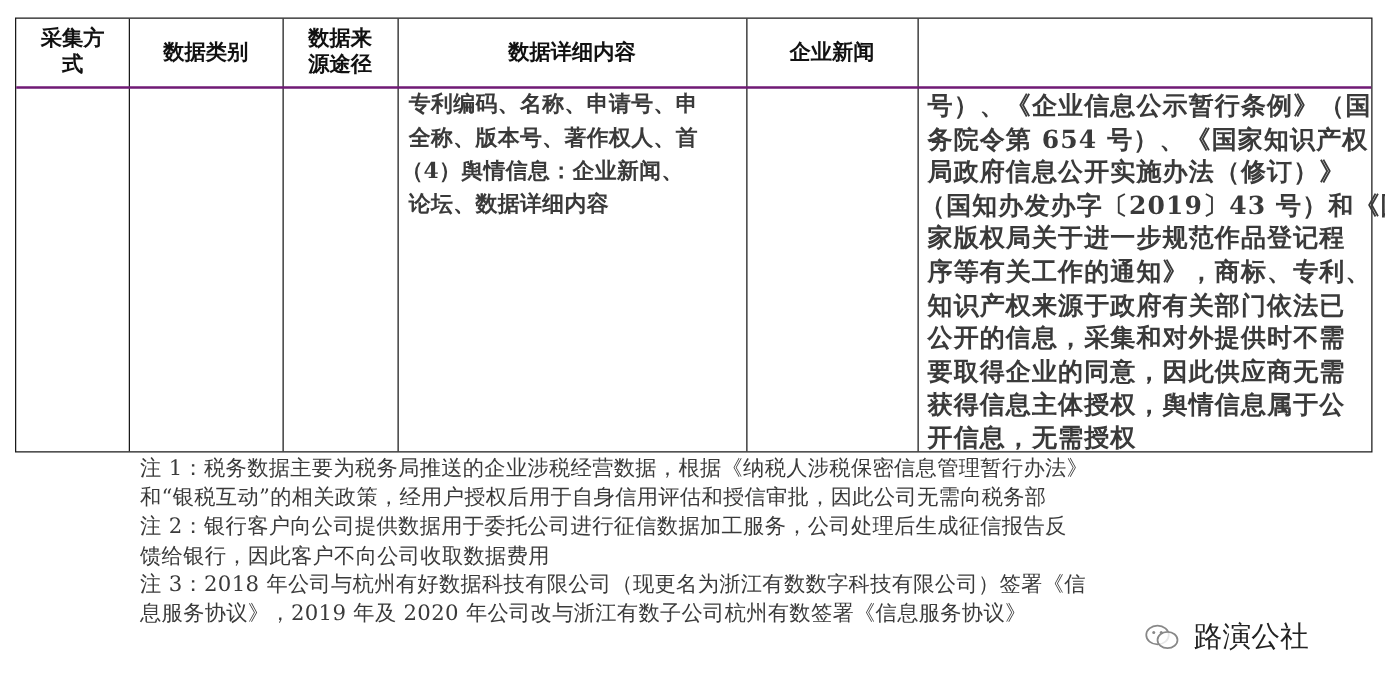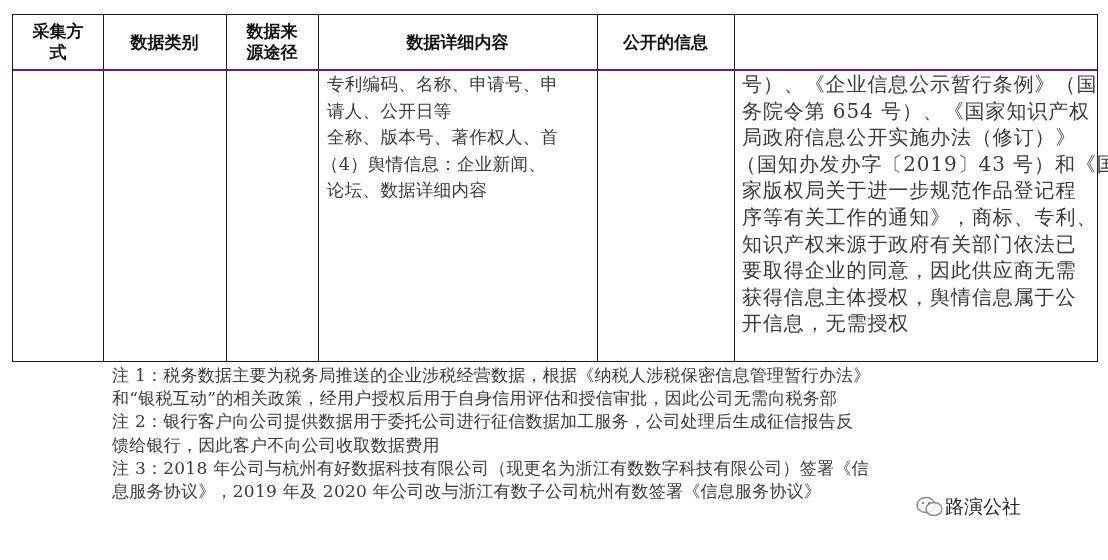--- a/index.html
+++ b/index.html
@@ -26,31 +26,31 @@
     display: flex; align-items: center; justify-content: center;
     text-align: center;
     font-family: "DejaVu Sans", "Liberation Sans", sans-serif;
     font-weight: bold; font-size: 17px; line-height: 21px; color: #111;
   }
   .bcell {
     position: absolute; top: 56px;
     font-size: 17.5px; line-height: 26.6px; color: #3a3a3a;
     letter-spacing: 0.3px;
   }
-  .bcell .ln { display: block; white-space: nowrap; }
+  .bcell .ln { display: block; white-space: nowrap; font-weight: bold; }
   .notes {
     position: absolute; left: 112px; top: 364px;
     font-size: 17px; line-height: 23.2px; color: #3a3a3a;
   }
   .notes .ln { display: block; white-space: nowrap; letter-spacing: 0.25px; }
   .watermark {
     position: absolute; left: 915px; top: 494px;
-    display: flex; align-items: center; gap: 0;
+    display: flex; align-items: center; gap: 10px;
     font-family: "DejaVu Sans", "Liberation Sans", sans-serif;
-    font-size: 19px; color: #222;
+    font-size: 23px; color: #222;
   }
   .wm-icon { width: 30px; height: 24px; }
 </style>
 </head>
 <body>
 
 <div class="table">
   <div class="col" style="left:90px"></div>
   <div class="col" style="left:213px"></div>
   <div class="col" style="left:305px"></div>
@@ -70,46 +70,46 @@
     <div class="hcell" style="left:213px;width:92px">
       <div>
           <span style="display:block">数据来</span>
           <span style="display:block">源途径</span>
         </div>
     </div>
     <div class="hcell" style="left:305px;width:279px">
       <span>数据详细内容</span>
     </div>
     <div class="hcell" style="left:584px;width:137px">
-      <span>公开的信息</span>
+      <span>企业新闻</span>
     </div>
   </div>
 
   <div class="bcell" style="left:0;width:90px"></div>
   <div class="bcell" style="left:90px;width:123px"></div>
   <div class="bcell" style="left:213px;width:92px"></div>
 
   <div class="bcell" style="left:314px;width:270px">
     <span class="ln">专利编码、名称、申请号、申</span>
-    <span class="ln">请人、公开日等</span>
     <span class="ln">全称、版本号、著作权人、首</span>
     <span class="ln" style="margin-left:-6px">（4）舆情信息：企业新闻、</span>
     <span class="ln">论坛、数据详细内容</span>
   </div>
 
   <div class="bcell" style="left:584px;width:137px"></div>
 
   <div class="bcell" style="left:729px;width:355px;font-size:20px;letter-spacing:0.9px">
     <span class="ln">号）、《企业信息公示暂行条例》（国</span>
     <span class="ln">务院令第 654 号）、《国家知识产权</span>
     <span class="ln">局政府信息公开实施办法（修订）》</span>
     <span class="ln" style="margin-left:-6px">（国知办发办字〔2019〕43 号）和《国</span>
     <span class="ln">家版权局关于进一步规范作品登记程</span>
     <span class="ln">序等有关工作的通知》，商标、专利、</span>
     <span class="ln">知识产权来源于政府有关部门依法已</span>
+    <span class="ln">公开的信息，采集和对外提供时不需</span>
     <span class="ln">要取得企业的同意，因此供应商无需</span>
     <span class="ln">获得信息主体授权，舆情信息属于公</span>
     <span class="ln">开信息，无需授权</span>
   </div>
 </div>
 
 <div class="notes">
   <span class="ln">注 1：税务数据主要为税务局推送的企业涉税经营数据，根据《纳税人涉税保密信息管理暂行办法》</span>
   <span class="ln">和“银税互动”的相关政策，经用户授权后用于自身信用评估和授信审批，因此公司无需向税务部</span>
   <span class="ln">注 2：银行客户向公司提供数据用于委托公司进行征信数据加工服务，公司处理后生成征信报告反</span>

